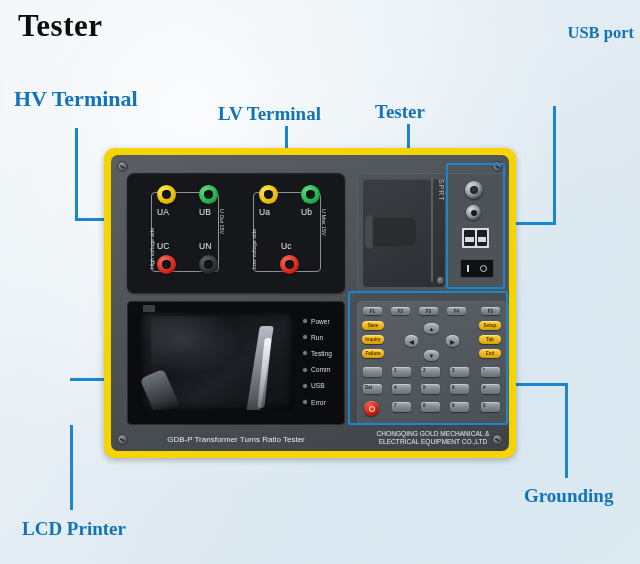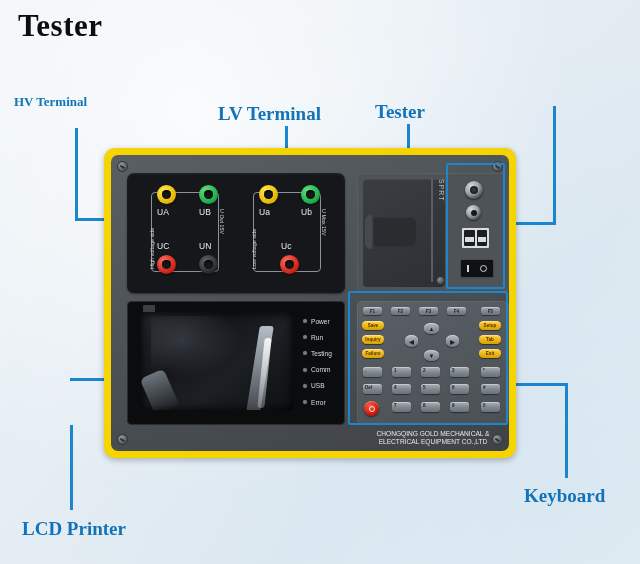--- a/index.html
+++ b/index.html
@@ -148,40 +148,41 @@
   #hl-ports{position:absolute;border:2.4px solid #1b85cd;border-radius:2px;}
   #hl-keypad{position:absolute;border:2.4px solid #1b85cd;border-radius:2px;}
 </style>
 </head>
 <body>
 
 <div class="bgwash"></div>
 
 <div class="title">Tester</div>
 
-<div class="lbl" style="left:14px;top:95px;font-size:13px;">HV Terminal</div>
+<div class="lbl" style="left:14px;top:87px;font-size:22px;">HV Terminal</div>
 <div class="lead" style="left:75px;top:128px;width:3px;height:92px;"></div>
 <div class="lead" style="left:75px;top:218px;width:95px;height:3px;"></div>
 
 <div class="lbl" style="left:218px;top:103px;font-size:19px;">LV Terminal</div>
 <div class="lead" style="left:285px;top:126px;width:3px;height:92px;"></div>
 
 <div class="lbl" style="left:375px;top:101px;font-size:19px;">Tester</div>
 <div class="lead" style="left:407px;top:124px;width:3px;height:93px;"></div>
 
 <div class="lbl" style="right:6px;top:24px;font-size:16.5px;text-align:right;">
+  <div>USB port</div>
 </div>
 <div class="lead" style="left:553px;top:106px;width:3px;height:118px;"></div>
 <div class="lead" style="left:502px;top:222px;width:54px;height:3px;"></div>
 
 <div class="lbl" style="left:22px;top:518px;font-size:19px;">LCD Printer</div>
 <div class="lead" style="left:70px;top:425px;width:3px;height:85px;"></div>
 <div class="lead" style="left:70px;top:378px;width:150px;height:3px;"></div>
 
-<div class="lbl" style="left:524px;top:485px;font-size:19px;">Keyboard</div>
+<div class="lbl" style="left:524px;top:485px;font-size:19px;">Grounding</div>
 <div class="lead" style="left:565px;top:383px;width:3px;height:95px;"></div>
 <div class="lead" style="left:502px;top:383px;width:66px;height:3px;"></div>
 
 <div id="device">
  <div id="devinner">
 
   <div class="screw" style="left:6px;top:6px;"></div>
   <div class="screw" style="right:6px;top:6px;"></div>
   <div class="screw" style="left:6px;bottom:6px;"></div>
   <div class="screw" style="right:6px;bottom:6px;"></div>
@@ -309,20 +310,21 @@
     <div class="key nkey" style="left:93px;top:83px;">6</div>
     <div class="key nkey" style="left:124px;top:83px;">#</div>
 
     <div class="key power" style="left:7px;top:100px;width:15px;height:15px;position:absolute;align-items:center;justify-content:center;"></div>
     <div class="key nkey" style="left:35px;top:101px;">7</div>
     <div class="key nkey" style="left:64px;top:101px;">8</div>
     <div class="key nkey" style="left:93px;top:101px;">9</div>
     <div class="key nkey" style="left:124px;top:101px;">0</div>
   </div>
 
+  <div id="brand">GDB-P Transformer Turns Ratio Tester</div>
   <div id="company">
     <div>CHONGQING GOLD MECHANICAL &amp;</div>
     <div>ELECTRICAL EQUIPMENT CO.,LTD</div>
   </div>
 
  </div>
 </div>
 
 <div id="hl-ports" style="left:446px;top:163px;width:55px;height:122px;"></div>
 <div id="hl-keypad" style="left:348px;top:291px;width:156px;height:130px;"></div>

